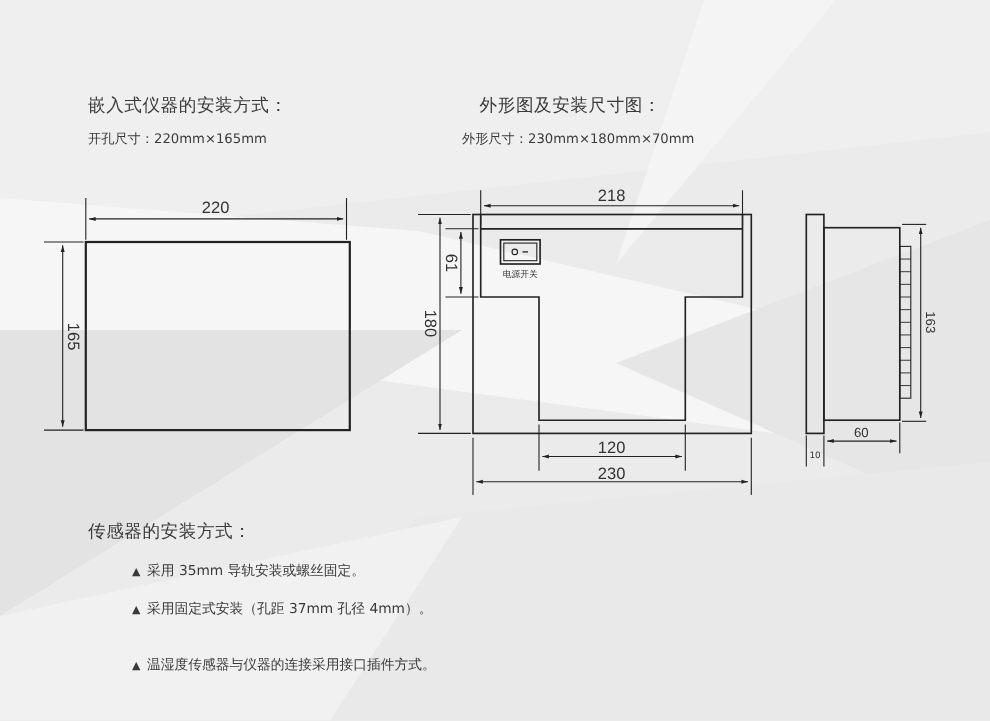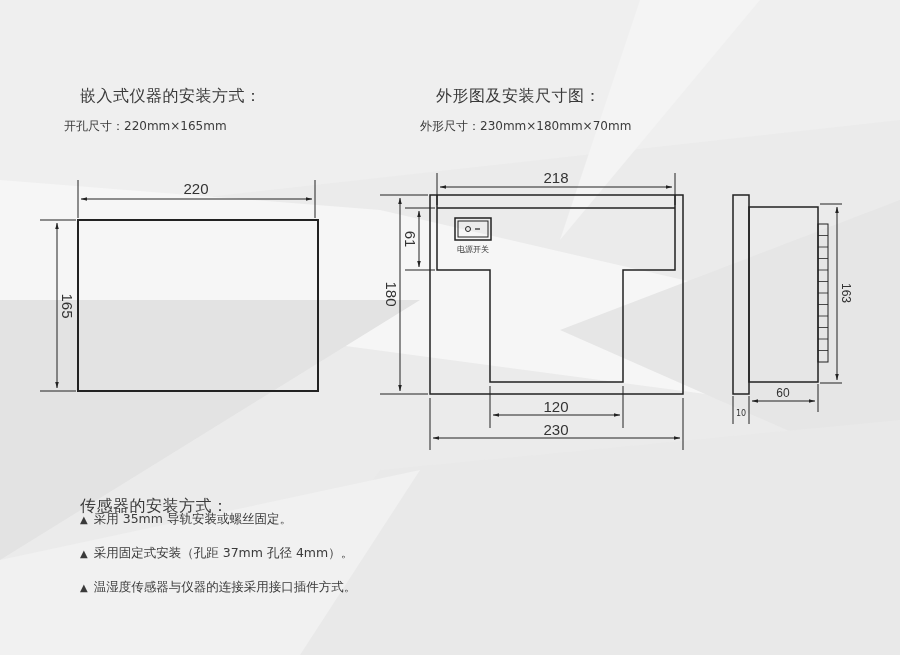--- a/index.html
+++ b/index.html
@@ -2,21 +2,21 @@
 <html><head>
 <meta charset="utf-8">
 <style>
   html, body { margin:0; padding:0; }
   body { width:900px; height:655px; position:relative; overflow:hidden;
     font-family:"DejaVu Sans","Liberation Sans",sans-serif; color:#333; background:#ececec; }
   .bg { position:absolute; inset:0; }
   .txt { position:absolute; white-space:nowrap; }
   .h1 { font-size:16px; color:#3a3a3a; letter-spacing:0.5px;text-align:right; }
   .sub { font-size:12px; color:#3a3a3a; }
-  .bullet { font-size:12.5px; color:#3a3a3a; }
+  .bullet { font-size:12.5px; color:#3a3a3a;margin-left:40px; }
   .bullet .tri { font-size:10px; margin-right:6px; }
   svg.drawing { position:absolute; left:0; top:0; }
   .dimtxt { font-family:"Liberation Sans","DejaVu Sans",sans-serif; font-size:15px; fill:#333; }
   .dimsm { font-family:"Liberation Sans","DejaVu Sans",sans-serif; font-size:12px; fill:#333; }
   .tiny { font-family:"DejaVu Sans",sans-serif; font-size:8px; fill:#333; }
 </style>
 </head>
 <body>
 
 <svg class="bg" width="900" height="655" viewBox="0 0 900 655">
@@ -24,21 +24,21 @@
   <polygon points="0,0 900,0 900,120 0,220" fill="#efefef"></polygon>
   <polygon points="0,180 380,210 900,330 900,420 0,300" fill="#f6f6f6"></polygon>
   <polygon points="0,300 420,300 0,560" fill="#e3e3e3"></polygon>
   <polygon points="560,330 900,200 900,480" fill="#e6e6e6"></polygon>
   <polygon points="380,470 900,420 900,655 250,655" fill="#e9e9e9"></polygon>
   <polygon points="0,560 420,470 300,655 0,655" fill="#f1f1f1"></polygon>
   <polygon points="640,0 760,0 560,240" fill="#f4f4f4"></polygon>
 </svg>
 
 <div class="txt h1" style="left:80px;top:86px;">嵌入式仪器的安装方式：</div>
-<div class="txt sub" style="left:64px;top:118px;">开孔尺寸：220mm×165mm</div>
+<div class="txt sub" style="left:80px;top:118px;">开孔尺寸：220mm×165mm</div>
 
 <div class="txt h1" style="left:436px;top:86px;">外形图及安装尺寸图：</div>
 <div class="txt sub" style="left:420px;top:118px;">外形尺寸：230mm×180mm×70mm</div>
 
 <svg class="drawing" width="900" height="655" viewBox="0 0 900 655">
   <defs>
     <marker id="ar" viewBox="0 0 10 10" refX="10" refY="5" markerWidth="6" markerHeight="6" orient="auto-start-reverse">
       <path d="M0,2 L10,5 L0,8 z" fill="#222"></path>
     </marker>
   </defs>
@@ -114,22 +114,22 @@
   <text class="dimtxt" transform="translate(386,294) rotate(90)" text-anchor="middle">180</text>
   <text class="dimtxt" x="556" y="412" text-anchor="middle">120</text>
   <text class="dimtxt" x="556" y="435" text-anchor="middle">230</text>
   <text class="tiny" x="473" y="252" text-anchor="middle">电源开关</text>
 
   <text class="dimsm" transform="translate(842,293) rotate(90)" text-anchor="middle">163</text>
   <text class="dimsm" x="783" y="397" text-anchor="middle">60</text>
   <text class="tiny" x="741" y="416" text-anchor="middle">10</text>
 </svg>
 
-<div class="txt h1" style="left:80px;top:473px;margin-top:23px;">传感器的安装方式：</div>
+<div class="txt h1" style="left:80px;top:473px;">传感器的安装方式：</div>
 <div class="txt bullet" style="left:80px;top:511px;">
   <span class="tri">▲</span><span>采用 35mm 导轨安装或螺丝固定。</span>
 </div>
 <div class="txt bullet" style="left:80px;top:545px;text-align:center;">
   <span class="tri">▲</span><span>采用固定式安装（孔距 37mm 孔径 4mm）。</span>
 </div>
-<div class="txt bullet" style="left:80px;top:579px;">
+<div class="txt bullet" style="left:80px;top:596px;">
   <span class="tri">▲</span><span>温湿度传感器与仪器的连接采用接口插件方式。</span>
 </div>
 
 </body></html>

